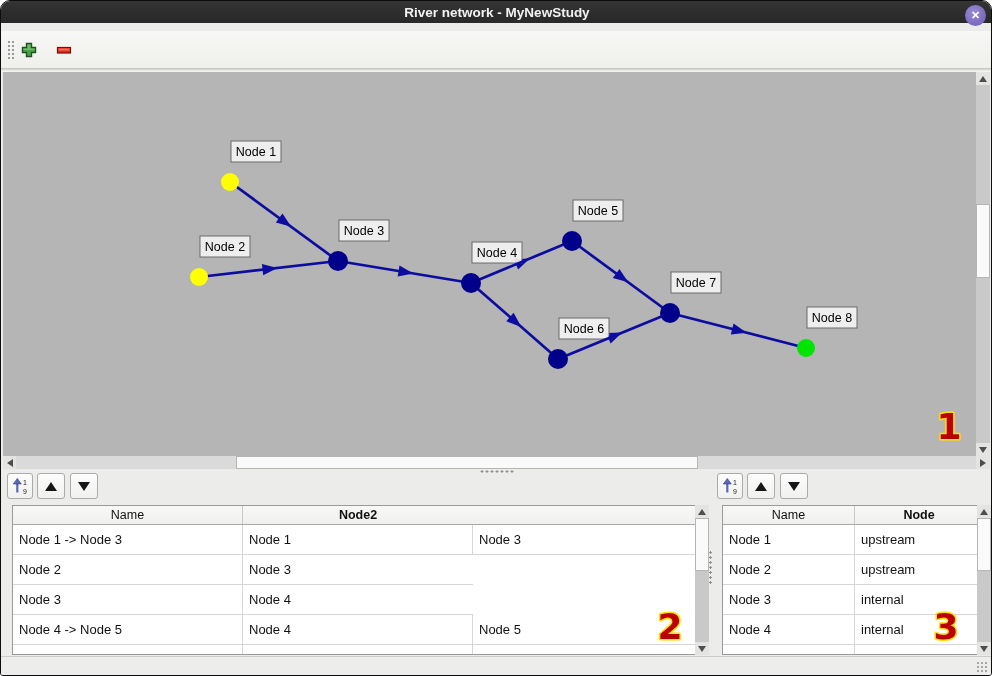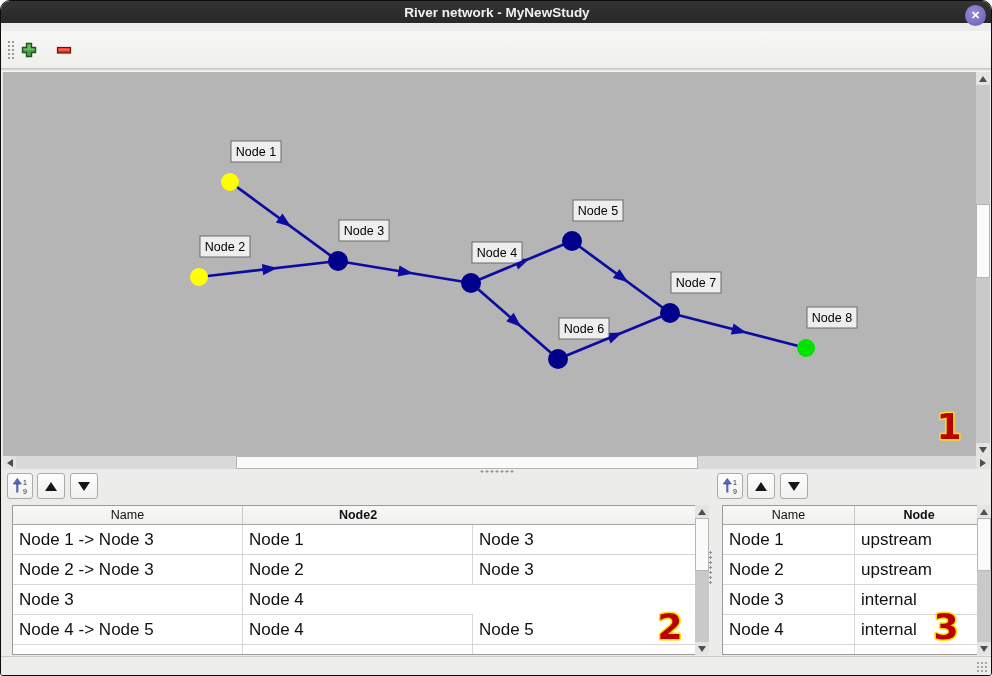--- a/index.html
+++ b/index.html
@@ -55,21 +55,21 @@
   .p-btn{position:absolute;top:472px;height:26px;background:linear-gradient(#fdfdfd,#f1f1ef);
     border:1px solid #ababa9;border-radius:3px;display:flex;align-items:center;justify-content:center;}
   .tri-up-big{width:0;height:0;border-left:6px solid transparent;border-right:6px solid transparent;border-bottom:9px solid #161616;}
   .tri-down-big{width:0;height:0;border-left:6px solid transparent;border-right:6px solid transparent;border-top:9px solid #161616;}
   
   .dtable{background:#ffffff;border:1px solid #9a9a98;display:flex;flex-direction:column;margin-left:8px;}
   .t-head{display:grid;height:19px;background:linear-gradient(#f8f8f7,#f0f0ee);border-bottom:1px solid #a8a8a6;flex:0 0 auto;}
   .t-head>div{font-size:12.5px;color:#111;text-align:center;line-height:18px;border-right:1px solid #c9c9c7;}
   .t-head>div:last-child{border-right:none;font-weight:bold;}
   .t-row{display:grid;height:30px;flex:0 0 auto;}
-  .t-row>div{font-size:17px;color:#111;line-height:29px;padding-left:6px;
+  .t-row>div{font-size:13px;color:#111;line-height:29px;padding-left:6px;
     border-right:1px solid #d6d6d4;border-bottom:1px solid #d6d6d4;white-space:nowrap;overflow:hidden;}
   .t-row>div:last-child{border-right:none;}
   .t-fill{display:grid;flex:1 1 auto;}
   .t-fill>div{border-right:1px solid #d6d6d4;}
   .t-fill>div:last-child{border-right:none;}
   .cols-links{grid-template-columns:230px 230px 1fr;}
   .cols-nodes{grid-template-columns:132px 1fr;}
   .table-left{left:3px;top:504px;width:690px;height:150px;}
   .table-right{left:713px;top:504px;width:262px;height:150px;}
   .vscroll-ltable{left:694px;top:504px;width:14px;height:150px;}
@@ -214,21 +214,20 @@
     <div class="t-head cols-links">
       <div>Name</div>
       <div>Node2</div>
     </div>
     <div class="t-row cols-links">
       <div>Node 1 -&gt; Node 3</div>
       <div>Node 1</div>
       <div>Node 3</div>
     </div>
     <div class="t-row cols-links">
-      <div>Node 2 -&gt; Node 3</div>
       <div>Node 2</div>
       <div>Node 3</div>
     </div>
     <div class="t-row cols-links">
       <div>Node 3</div>
       <div>Node 4</div>
     </div>
     <div class="t-row cols-links">
       <div>Node 4 -&gt; Node 5</div>
       <div>Node 4</div>

